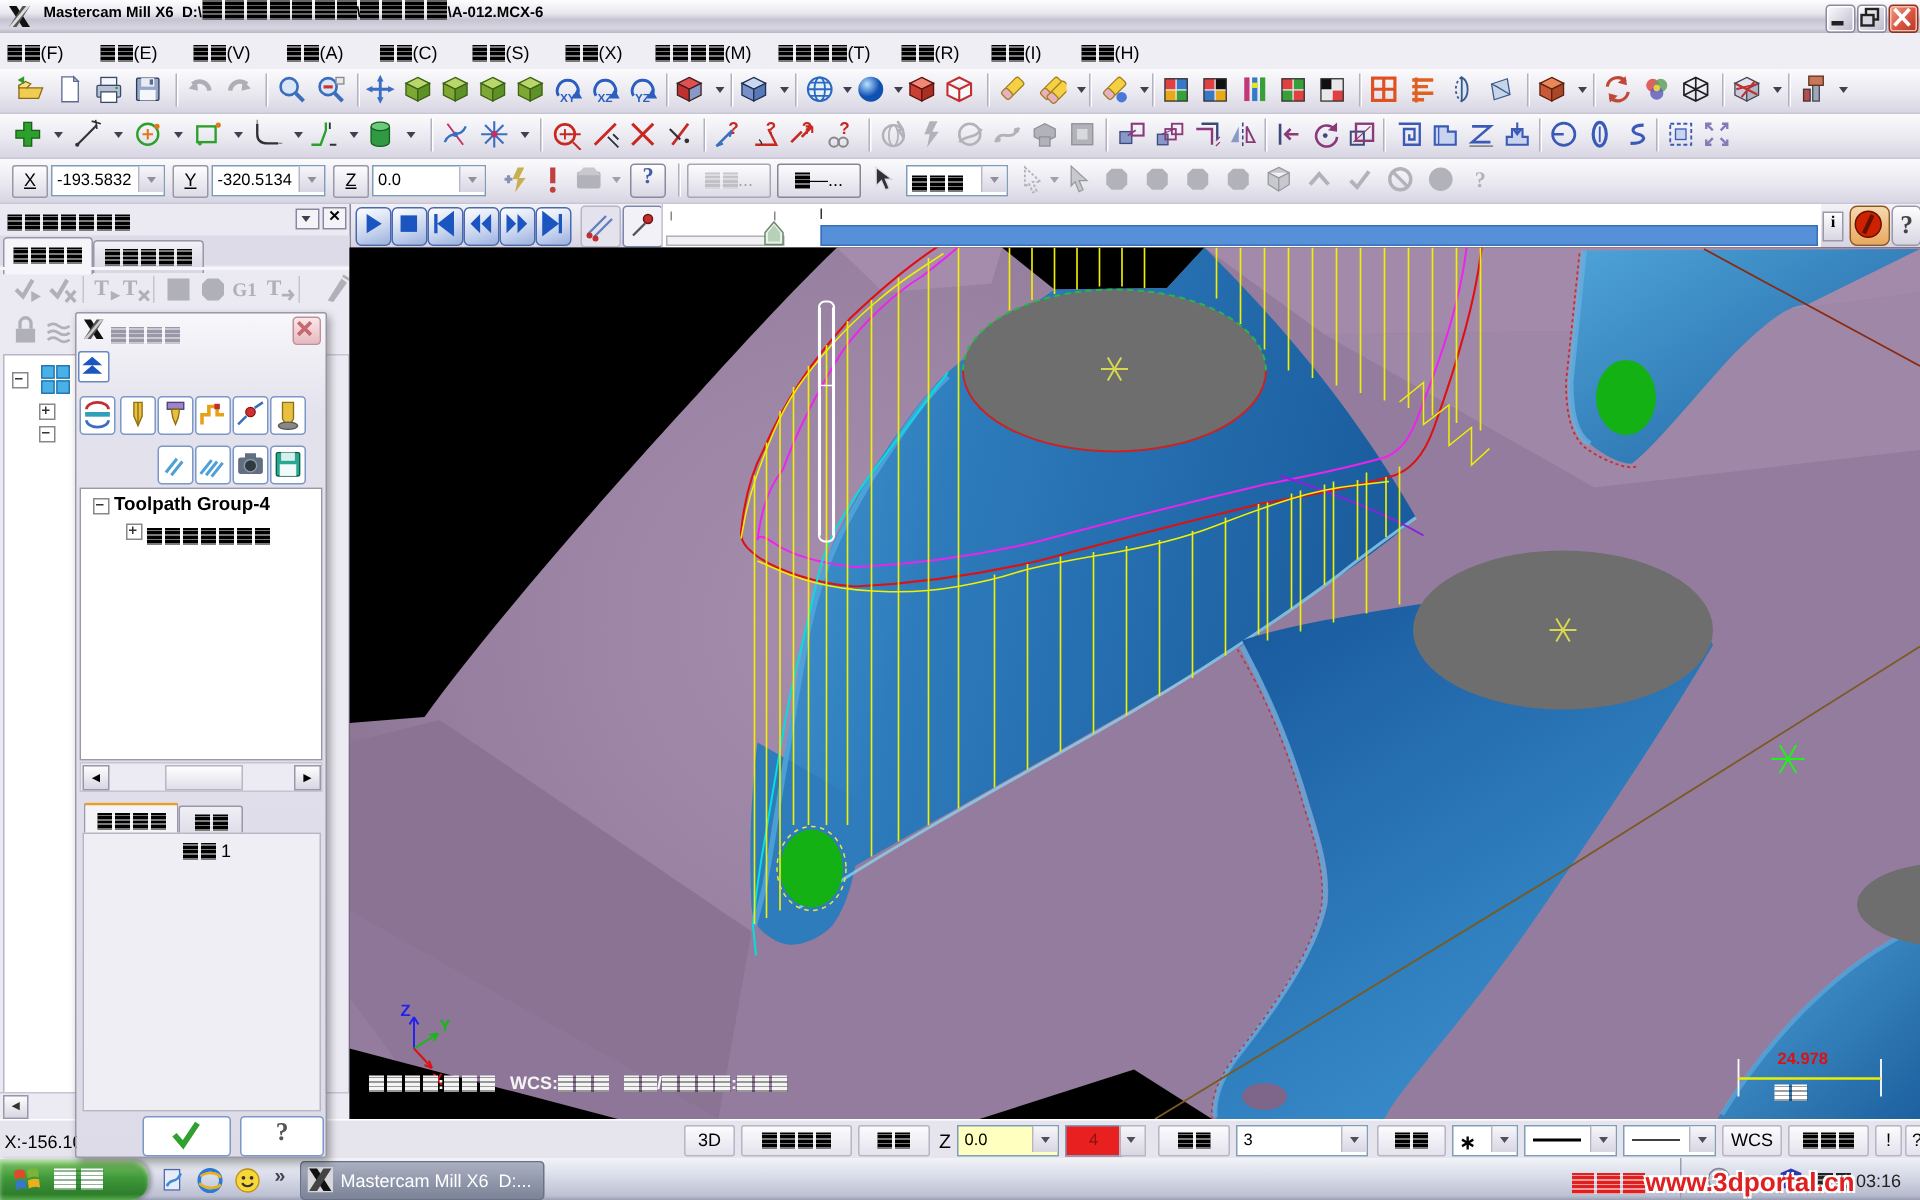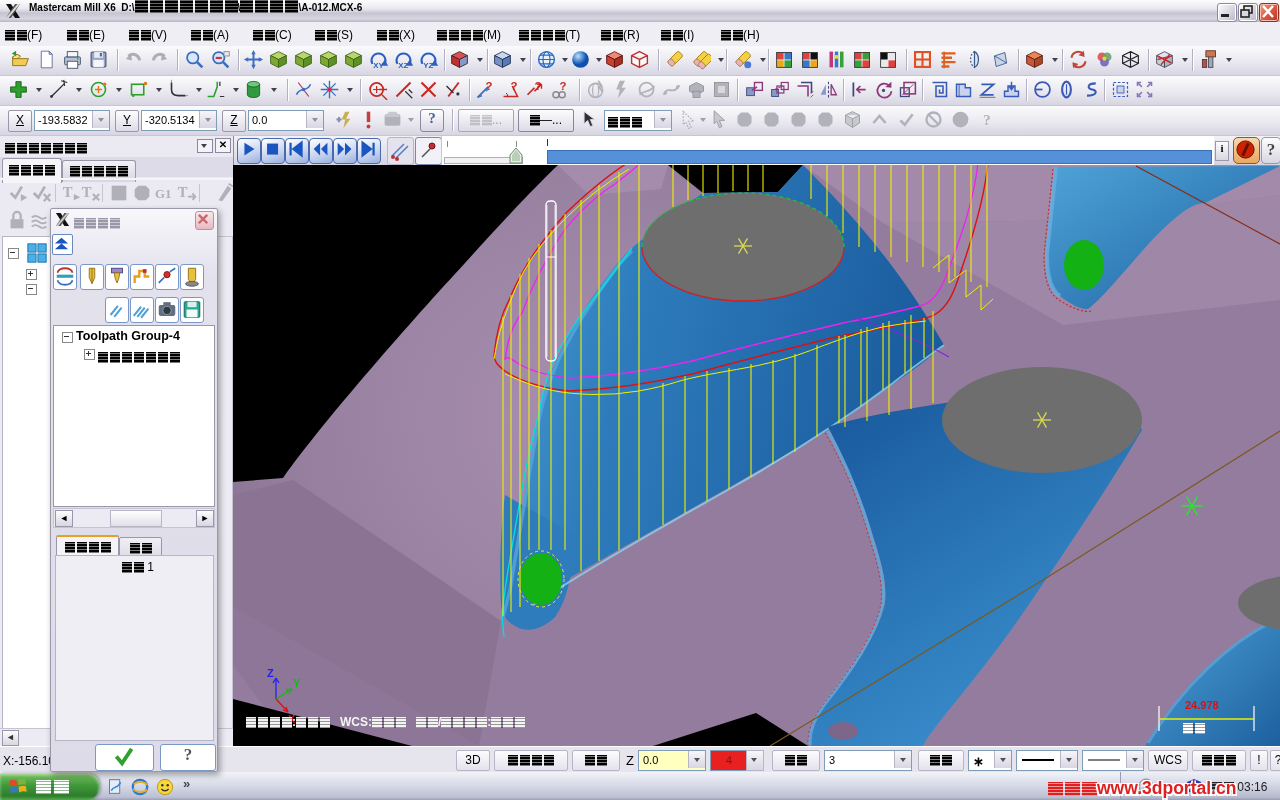--- a/index.html
+++ b/index.html
@@ -1014,20 +1014,28 @@
         <circle cx="10" cy="10" r="8" fill="none" stroke="#2a7ad8" stroke-width="2.6"></circle>
         <path d="M3 7 C8 3 16 4 18 8 M2 12 C6 16 14 17 18 13" stroke="#e8b020" stroke-width="2" fill="none"></path>
       </svg>
       <svg class="ab" style="left:156px;top:6px" width="18" height="18" viewBox="0 0 20 20">
         <circle cx="10" cy="10" r="8.5" fill="#f8d838" stroke="#c09010"></circle>
         <circle cx="7" cy="8" r="1.4" fill="#333"></circle>
         <circle cx="13" cy="8" r="1.4" fill="#333"></circle>
         <path d="M6 12 C8 15 12 15 14 12" stroke="#333" stroke-width="1.6" fill="none"></path>
       </svg>
       <span class="ab" style="left:183px;top:4px;font-weight:bold;color:#445;font-size:13px">»</span>
+      <div class="ab" style="left:200px;top:2px;width:161px;height:24px;border:1px solid #6a7288;border-radius:3px;background:linear-gradient(#aab0c0,#8e94a8 60%,#7e8498)">
+        <svg class="ab" style="left:4px;top:3px" width="17" height="17" viewBox="0 0 16 16">
+          <rect x="0" y="0" width="16" height="16" fill="#d8d8dc"></rect>
+          <path d="M1 1 L6 1 L15 15 L10 15 Z" fill="#111"></path>
+          <path d="M15 1 L10 1 L1 15 L6 15 Z" fill="#444"></path>
+        </svg>
+        <span class="ab" style="left:26px;top:5px;color:#fff;font-size:12px;white-space:nowrap">Mastercam Mill X6&nbsp; D:...</span>
+      </div>
       <div class="ab" style="left:1120px;top:0;width:160px;height:28px;background:linear-gradient(#eef0f6,#d4d8e6 45%,#b6bacd 90%,#989cb2);border-left:1px solid #9a9eb4"></div>
       <svg class="ab" style="left:1138px;top:6px" width="16" height="16" viewBox="0 0 16 16">
         <circle cx="8" cy="8" r="7" fill="#c8ccd8" stroke="#808698"></circle>
       </svg>
       <svg class="ab" style="left:1186px;top:6px" width="16" height="16" viewBox="0 0 16 16">
         <path d="M8 1 L15 4 L13 14 L8 15 L3 14 L1 4 Z" fill="#2a3ab0"></path>
       </svg>
       <span class="ab" style="left:1212px;top:8px;font-size:12px;color:#222;white-space:nowrap"><span class="z" style="width:22px"></span> 03:16</span>
       <span class="ab" style="left:1048px;top:6px;color:#e02020;font-weight:bold;font-size:17.5px;white-space:nowrap;text-shadow:-1.5px -1.5px 0 #fff,1.5px -1.5px 0 #fff,-1.5px 1.5px 0 #fff,1.5px 1.5px 0 #fff;z-index:5"><span class="z" style="width:49px;height:14px;background:repeating-linear-gradient(0deg,rgba(255,255,255,.55) 0 1px,rgba(255,255,255,0) 1px 3px),repeating-linear-gradient(90deg,#e02020 0 15px,transparent 15px 17px)"></span>www.3dportal.cn</span>
     </div>

